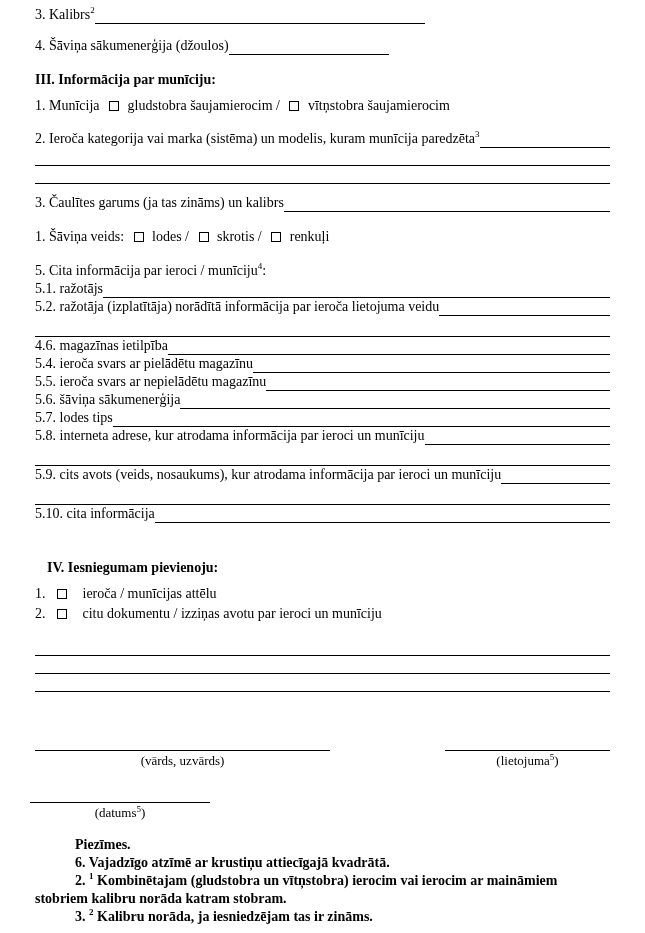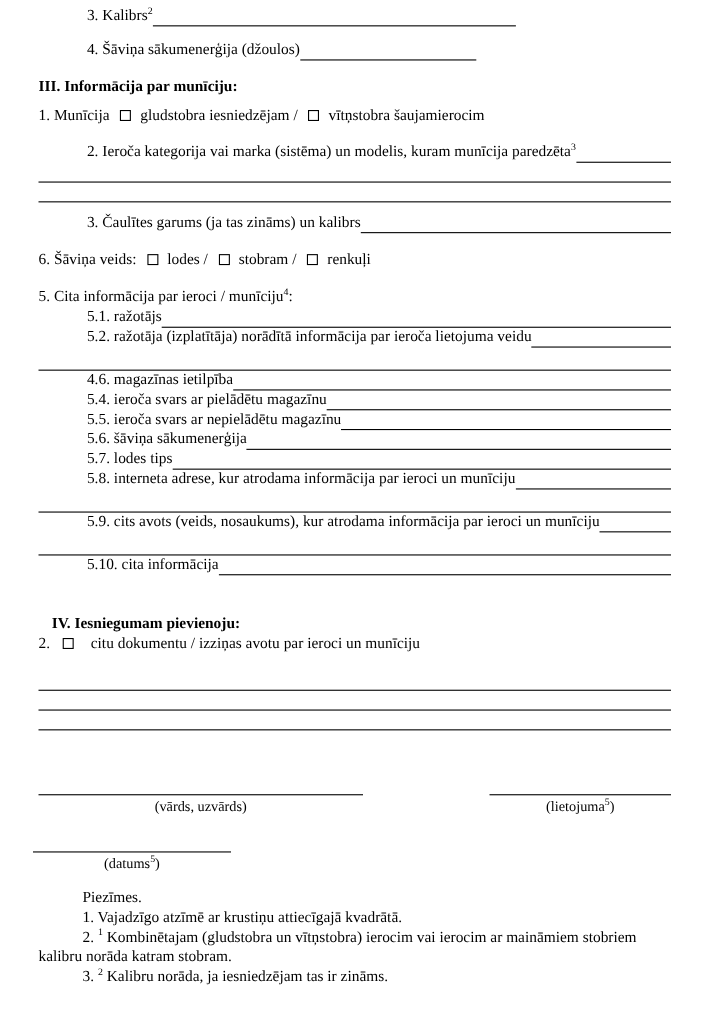--- a/index.html
+++ b/index.html
@@ -7,21 +7,21 @@
   .page {
     width: 645px;
     min-height: 933px;
     padding: 6px 35px 16px 35px;
     font-family: "Liberation Serif", "DejaVu Serif", serif;
     font-size: 14px;
     line-height: 18px;
     color: #000000;
     background: #ffffff;
   }
-  .row { display: flex; align-items: flex-end; min-height: 18px; margin-left: 44px; }
+  .row { display: flex; align-items: flex-end; min-height: 18px; }
   .label { white-space: nowrap; }
   .fill { flex: 1 1 auto; border-bottom: 1px solid #000; min-height: 2px; }
   .fill-fixed { flex: 0 0 auto; border-bottom: 1px solid #000; min-height: 2px; }
   .w330 { width: 330px; }
   .w160 { width: 160px; }
   .line-full { border-bottom: 1px solid #000; height: 18px; }
   .line-tall { height: 21px; }
   sup { font-size: 9px; vertical-align: super; line-height: 0; }
   .title { font-weight: bold; }
   .cb {
@@ -37,21 +37,21 @@
   .mt16 { margin-top: 16px; }
   .mt36 { margin-top: 36px; margin-left: 12px; }
   .mt42 { margin-top: 42px; }
   .s4-item { min-height: 20px; }
   .sig-row { display: flex; justify-content: space-between; align-items: flex-end; gap: 28px; }
   .sig-left { width: 295px; }
   .sig-right { width: 165px; }
   .sig-line { border-bottom: 1px solid #000; height: 17px; }
   .sig-caption { text-align: center; font-size: 13px; padding-top: 1px; }
   .date-block { width: 180px; margin-top: 16px; margin-left: -5px; }
-  .notes { margin-top: 14px; }
+  .notes { margin-top: 14px; font-weight: bold; }
   .note { margin: 0; text-indent: 40px; }
 </style>
 </head>
 <body>
 
 <div class="page">
 
   <div class="row">
     <span class="label"><span>3. Kalibrs</span><sup>2</sup></span>
     <span class="fill-fixed w330"></span>
@@ -60,45 +60,45 @@
   <div class="row mt13">
     <span class="label">4. Šāviņa sākumenerģija (džoulos)</span>
     <span class="fill-fixed w160"></span>
   </div>
 
   <div class="title mt16">III. Informācija par munīciju:</div>
 
   <div class="mt8">
     <span>1. Munīcija</span>
     <span class="cb"></span>
-    <span>gludstobra iesniedzējam</span>
+    <span>gludstobra šaujamierocim</span>
     <span>/</span>
     <span class="cb"></span>
     <span>vītņstobra šaujamierocim</span>
   </div>
 
   <div class="row mt15">
     <span class="label"><span>2. Ieroča kategorija vai marka (sistēma) un modelis, kuram munīcija paredzēta</span><sup>3</sup></span>
     <span class="fill"></span>
   </div>
   <div class="line-full"></div>
   <div class="line-full"></div>
 
   <div class="row mt10">
     <span class="label">3. Čaulītes garums (ja tas zināms) un kalibrs</span>
     <span class="fill"></span>
   </div>
 
   <div class="mt16">
-    <span>6. Šāviņa veids:</span>
+    <span>1. Šāviņa veids:</span>
     <span class="cb"></span>
     <span>lodes</span>
     <span>/</span>
     <span class="cb"></span>
-    <span>stobram</span>
+    <span>skrotis</span>
     <span>/</span>
     <span class="cb"></span>
     <span>renkuļi</span>
   </div>
 
   <div class="mt16">
     <span>5. Cita informācija par ieroci / munīciju</span><sup>4</sup><span>:</span>
   </div>
 
   <div class="row">
@@ -140,20 +140,25 @@
     <span class="fill"></span>
   </div>
   <div class="line-full line-tall"></div>
   <div class="row">
     <span class="label">5.10. cita informācija</span>
     <span class="fill"></span>
   </div>
 
   <div class="title mt36">IV. Iesniegumam pievienoju:</div>
 
+  <div class="s4-item mt8">
+    <span>1.</span>
+    <span class="cb cb-wide"></span>
+    <span>ieroča / munīcijas attēlu</span>
+  </div>
   <div class="s4-item">
     <span>2.</span>
     <span class="cb cb-wide"></span>
     <span>citu dokumentu / izziņas avotu par ieroci un munīciju</span>
   </div>
 
   <div class="mt13">
     <div class="line-full"></div>
     <div class="line-full"></div>
     <div class="line-full"></div>
@@ -170,18 +175,18 @@
     </div>
   </div>
 
   <div class="date-block">
     <div class="sig-line"></div>
     <div class="sig-caption"><span>(datums</span><sup>5</sup><span>)</span></div>
   </div>
 
   <div class="notes">
     <p class="note">Piezīmes.</p>
-    <p class="note">1. Vajadzīgo atzīmē ar krustiņu attiecīgajā kvadrātā.</p>
+    <p class="note">6. Vajadzīgo atzīmē ar krustiņu attiecīgajā kvadrātā.</p>
     <p class="note"><span>2. </span><sup>1</sup><span> Kombinētajam (gludstobra un vītņstobra) ierocim vai ierocim ar maināmiem stobriem kalibru norāda katram stobram.</span></p>
     <p class="note"><span>3. </span><sup>2</sup><span> Kalibru norāda, ja iesniedzējam tas ir zināms.</span></p>
   </div>
 
 </div>
 
 </body></html>

